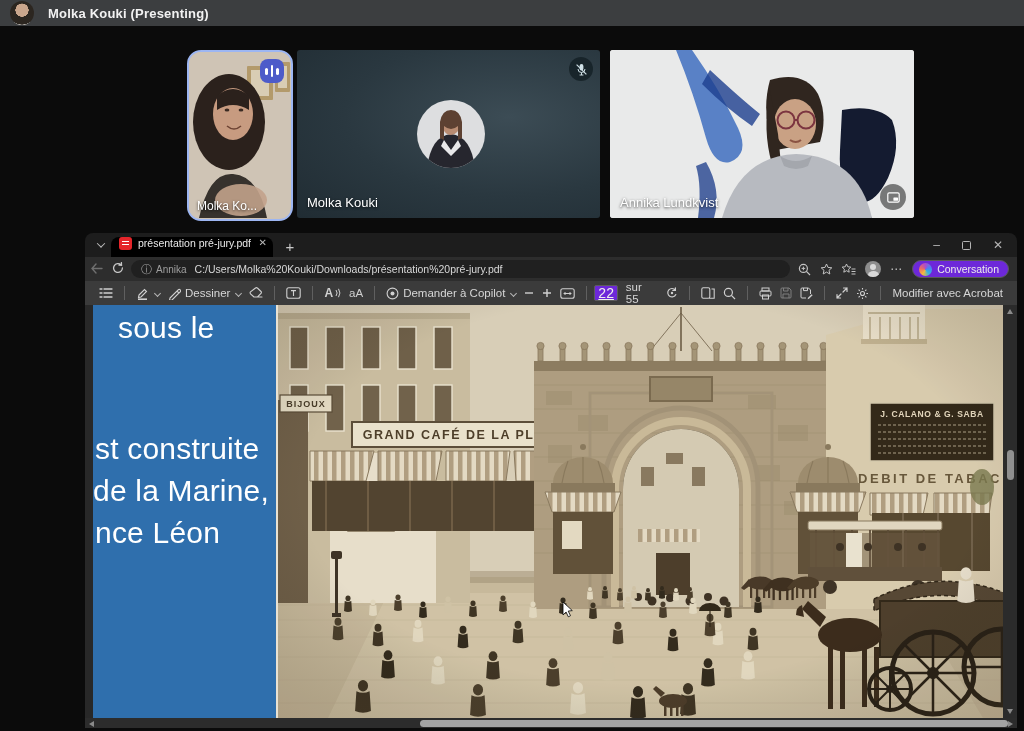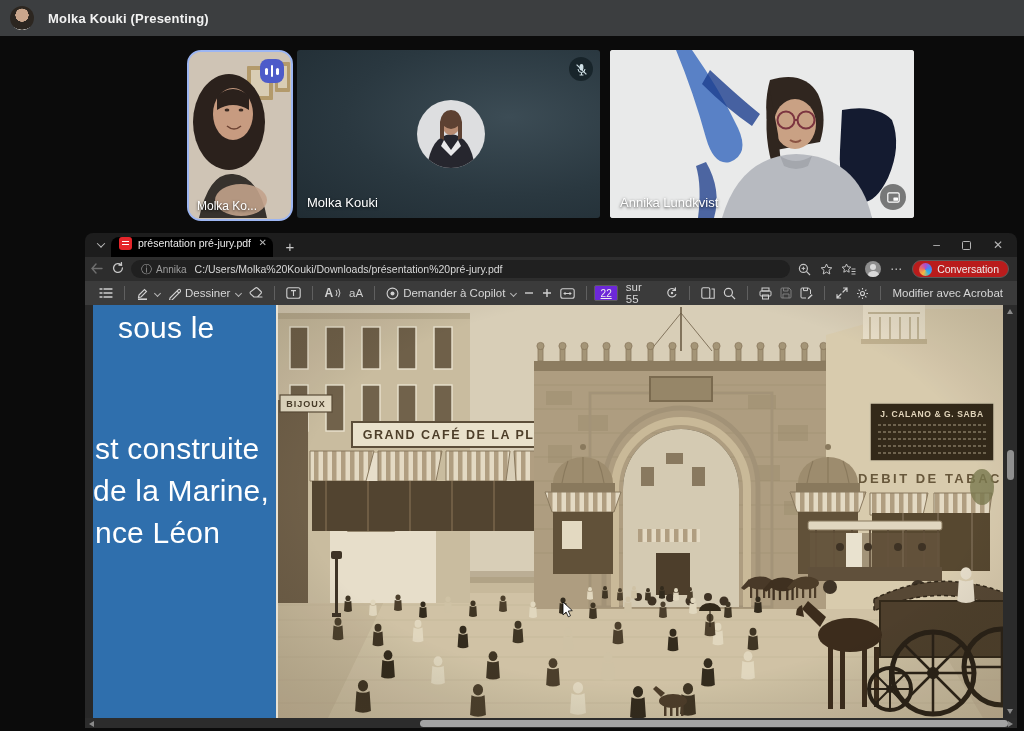--- a/index.html
+++ b/index.html
@@ -1,21 +1,21 @@
 <!DOCTYPE html>
 <html><head>
 <meta charset="utf-8">
 <style>
   * { margin:0; padding:0; box-sizing:border-box; }
   html,body { width:1024px; height:731px; overflow:hidden; background:#000; font-family:"Liberation Sans", sans-serif; }
   .abs { position:absolute; }
 
   
   #stage { position:absolute; inset:0; background:#0b0b0b; }
-  #titlebar { position:absolute; left:0; top:0; width:1024px; height:36px; background:#3c3e40; display:flex; align-items:center; padding-left:10px; }
+  #titlebar { position:absolute; left:0; top:0; width:1024px; height:26px; background:#3c3e40; display:flex; align-items:center; padding-left:10px; }
   #titlebar .avatar { width:24px; height:24px; border-radius:50%; background:radial-gradient(circle at 50% 38%, #caa68c 0 34%, #2c2620 35% 75%, #d8d2ca 76%); margin-right:14px; }
   #titlebar .t { color:#f2f2f2; font-size:13px; font-weight:700; letter-spacing:.2px; }
 
   
   .tile { position:absolute; border-radius:3px; overflow:hidden; }
   .tile .label { position:absolute; left:10px; bottom:8px; color:#fff; font-size:13px; font-weight:500; text-shadow:0 1px 3px rgba(0,0,0,.8); }
   #tile1 { left:187px; top:50px; width:106px; height:171px; border:2.5px solid #9db6f2; border-radius:14px; background:#cfc3b3; }
   #tile1 .label { font-size:12px; left:8px; bottom:6px; }
   #tile2 { left:297px; top:50px; width:303px; height:168px; background:radial-gradient(ellipse at 70% 40%, #3c4c55 0%, #2a3840 55%, #202c33 100%); }
   #tile3 { left:610px; top:50px; width:304px; height:168px; background:#e8e9e9; }
@@ -40,31 +40,31 @@
   #wincontrols { position:absolute; right:6px; top:0; height:24px; display:flex; align-items:center; gap:22px; padding-right:8px; color:#b5b5b5; font-size:12px; }
   #wincontrols .maxbox { width:9px; height:9px; border:1.3px solid #b5b5b5; border-radius:1.5px; display:inline-block; }
 
   #addrbar { position:absolute; left:0; top:24px; width:100%; height:24px; background:#2d2d2d; display:flex; align-items:center; }
   .nav-ic { width:22px; text-align:center; flex:none; }
   #urlpill { height:18px; background:#202020; border-radius:10px; flex:1; margin:0 8px 0 2px; display:flex; align-items:center; padding:0 10px; min-width:0; }
   #urlpill .info { color:#9f9f9f; font-size:11px; margin-right:4px; }
   #urlpill .scheme { color:#9f9f9f; font-size:10px; margin-right:8px; }
   #urlpill .url { color:#d8d8d8; font-size:10.5px; white-space:nowrap; overflow:hidden; }
   #addr-right { display:flex; align-items:center; gap:9px; padding-right:8px; flex:none; }
-  #copilot-pill { height:18px; border:1px solid #5a5a5a; background:#b91c1c; border-radius:10px; display:flex; align-items:center; gap:5px; padding:0 9px 0 6px; color:#ededed; font-size:10.5px; }
+  #copilot-pill { height:18px; border:1px solid #5a5a5a; background:#6d28d9; border-radius:10px; display:flex; align-items:center; gap:5px; padding:0 9px 0 6px; color:#ededed; font-size:10.5px; }
   .copilot-dot { width:13px; height:13px; border-radius:50%; background:conic-gradient(from 210deg,#f7b93c,#ec6d64,#b14bc9,#4e7ff2,#31b5e0,#f7b93c); }
   #profile-dot { width:16px; height:16px; border-radius:50%; background:#8d8d8d; position:relative; overflow:hidden; }
   #profile-dot:before { content:""; position:absolute; left:5px; top:3px; width:6px; height:6px; border-radius:50%; background:#d9d9d9; }
   #profile-dot:after { content:""; position:absolute; left:2.5px; top:10px; width:11px; height:8px; border-radius:50%; background:#d9d9d9; }
 
   #pdftoolbar { position:absolute; left:0; top:48px; width:100%; height:24px; background:#3b3b3b; display:flex; align-items:center; color:#d6d6d6; font-size:11.5px; }
   .sep { width:1px; height:14px; background:#606060; margin:0 7px; flex:none; }
   .tbtn { display:flex; align-items:center; gap:4px; padding:0 4px; flex:none; }
   .chev-s { width:5px; height:5px; border-right:1.4px solid #b5b5b5; border-bottom:1.4px solid #b5b5b5; transform:rotate(45deg); margin-left:2px; }
-  #pagebox { width:26px; height:16px; background:#6d28d9; border:1px solid #5c5c5c; border-radius:2px; color:#eee; font-size:10px; text-align:center; line-height:15px;text-decoration:underline; }
+  #pagebox { width:26px; height:16px; background:#6d28d9; border:1px solid #5c5c5c; border-radius:2px; color:#eee; font-size:14px; text-align:center; line-height:15px;text-decoration:underline; }
   .dim { opacity:.45; }
   .ic { flex:none; }
 
   
   #content { position:absolute; left:0; top:72px; width:932px; height:413px; background:#282828; overflow:hidden; }
   #slide-panel { position:absolute; left:8px; top:0; width:183px; height:413px; }
   .slide-line { position:absolute; color:#fff; font-size:30px; white-space:nowrap; letter-spacing:.2px; }
   #photo-wrap { position:absolute; left:193px; top:0; width:725px; height:413px; background:#d8cdb6; }
   #vscroll { position:absolute; right:0; top:0; width:14px; height:413px; background:#2b2b2b; }
   #vscroll .thumb { position:absolute; left:3.5px; top:145px; width:7px; height:30px; border-radius:4px; background:#8f8f8f; }

